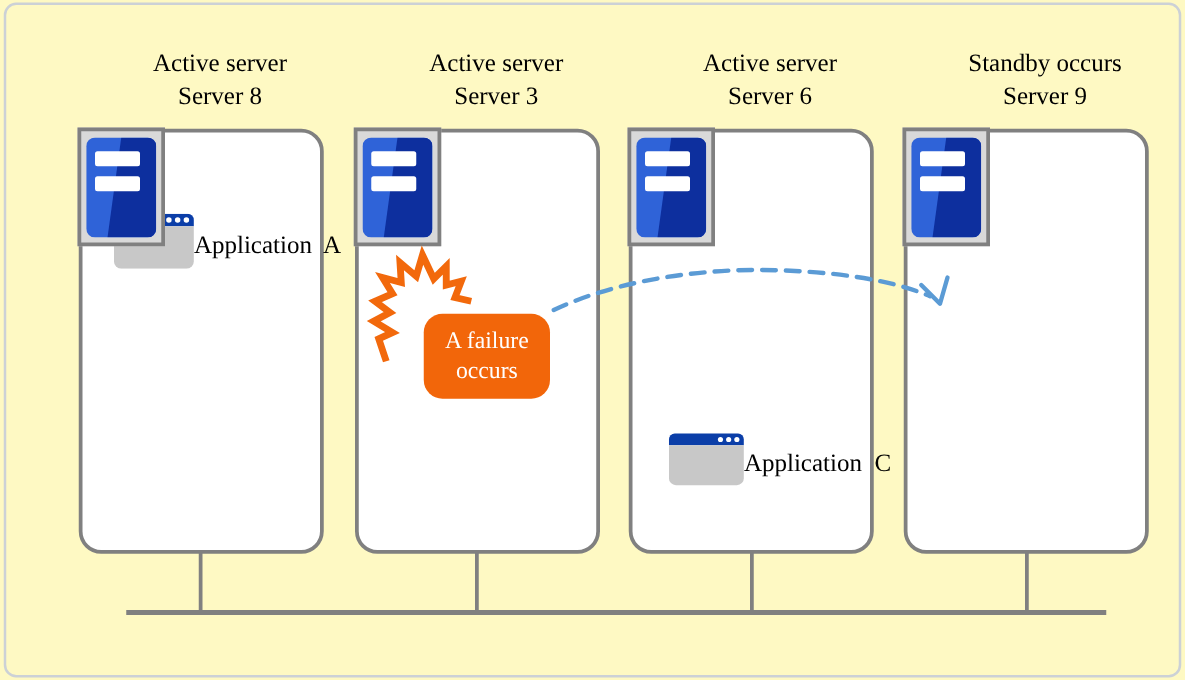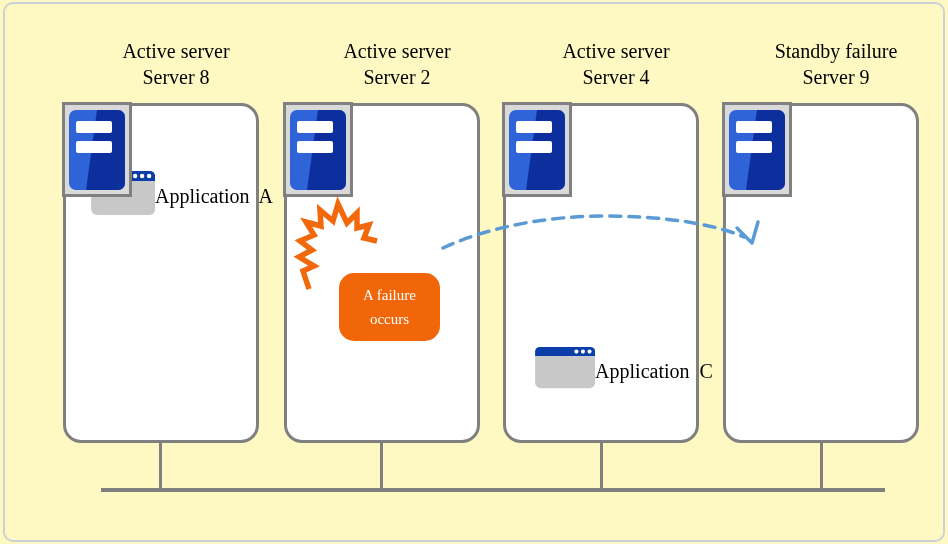--- a/index.html
+++ b/index.html
@@ -44,23 +44,23 @@
   .n1{left:159px}.n2{left:380px}.n3{left:600px}.n4{left:820px}
   .net-bus{
     position:absolute;left:101px;top:488px;width:784px;height:4px;background:#808080;z-index:1;
   }
   .overlay{
     position:absolute;left:0;top:0;width:948px;height:544px;z-index:5;pointer-events:none;
   }
   .failure-callout{
     position:absolute;left:339px;top:251px;width:101px;height:68px;
     background:#f2660a;border-radius:15px;color:#fff;
-    font-size:15px;line-height:24px;text-align:center;
+    font-size:19px;line-height:24px;text-align:center;
     display:flex;align-items:center;justify-content:center;
-    padding:0 8px;box-sizing:border-box;z-index:6;margin-top:22px;
+    padding:0 8px;box-sizing:border-box;z-index:6;
   }
 </style>
 </head>
 <body>
 
 <div class="frame">
   <div class="frame-border"></div>
 
   <div class="server-title t1">
     <div>Active server</div>
@@ -86,40 +86,40 @@
       <path d="M0,10 h64 v28 a6,6 0 0 1 -6,6 H6 a6,6 0 0 1 -6,-6 z" fill="#c8c8c8"></path>
       <circle cx="44" cy="5" r="2.2" fill="#fff"></circle>
         <circle cx="51" cy="5" r="2.2" fill="#fff"></circle>
         <circle cx="58" cy="5" r="2.2" fill="#fff"></circle>
     </svg>
     <div class="app-label">Application A</div>
   </div>
 
   <div class="server-title t2">
     <div>Active server</div>
-    <div>Server 2</div>
+    <div>Server 3</div>
   </div>
   <div class="server-box b2"></div>
   <div class="server-icon-frame f2">
     <svg width="56" height="80" viewBox="0 0 56 80">
       <defs>
           <clipPath id="twr2">
             <rect width="56" height="80" rx="7"></rect>
           </clipPath>
         </defs>
       <rect width="56" height="80" rx="7" fill="#2f63d8"></rect>
       <polygon points="28,0 56,0 56,80 17,80" clip-path="url(#twr2)" fill="#0d2f9e"></polygon>
       <rect x="7" y="11" width="36" height="12" rx="2" fill="#fff"></rect>
       <rect x="7" y="31" width="36" height="12" rx="2" fill="#fff"></rect>
     </svg>
   </div>
 
   <div class="server-title t3">
     <div>Active server</div>
-    <div>Server 4</div>
+    <div>Server 6</div>
   </div>
   <div class="server-box b3"></div>
   <div class="server-icon-frame f3">
     <svg width="56" height="80" viewBox="0 0 56 80">
       <defs>
           <clipPath id="twr3">
             <rect width="56" height="80" rx="7"></rect>
           </clipPath>
         </defs>
       <rect width="56" height="80" rx="7" fill="#2f63d8"></rect>
@@ -133,21 +133,21 @@
       <path d="M5,0 h54 a5,5 0 0 1 5,5 v5 H0 V5 a5,5 0 0 1 5,-5 z" fill="#0b3ea8"></path>
       <path d="M0,10 h64 v28 a6,6 0 0 1 -6,6 H6 a6,6 0 0 1 -6,-6 z" fill="#c8c8c8"></path>
       <circle cx="44" cy="5" r="2.2" fill="#fff"></circle>
         <circle cx="51" cy="5" r="2.2" fill="#fff"></circle>
         <circle cx="58" cy="5" r="2.2" fill="#fff"></circle>
     </svg>
     <div class="app-label">Application C</div>
   </div>
 
   <div class="server-title t4">
-    <div>Standby failure</div>
+    <div>Standby occurs</div>
     <div>Server 9</div>
   </div>
   <div class="server-box b4"></div>
   <div class="server-icon-frame f4">
     <svg width="56" height="80" viewBox="0 0 56 80">
       <defs>
           <clipPath id="twr4">
             <rect width="56" height="80" rx="7"></rect>
           </clipPath>
         </defs>

